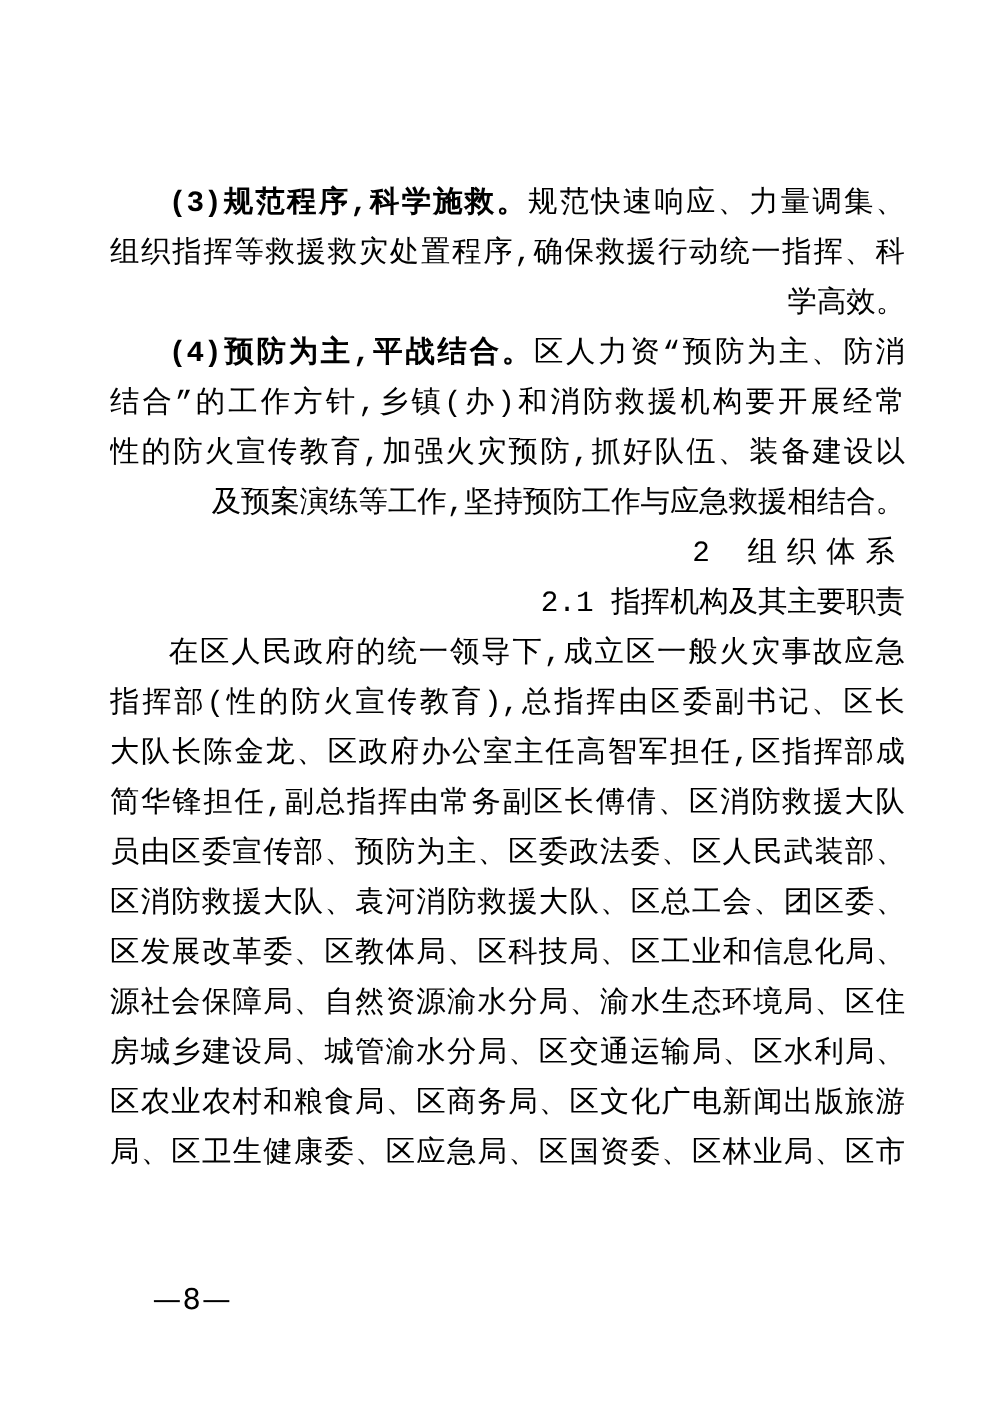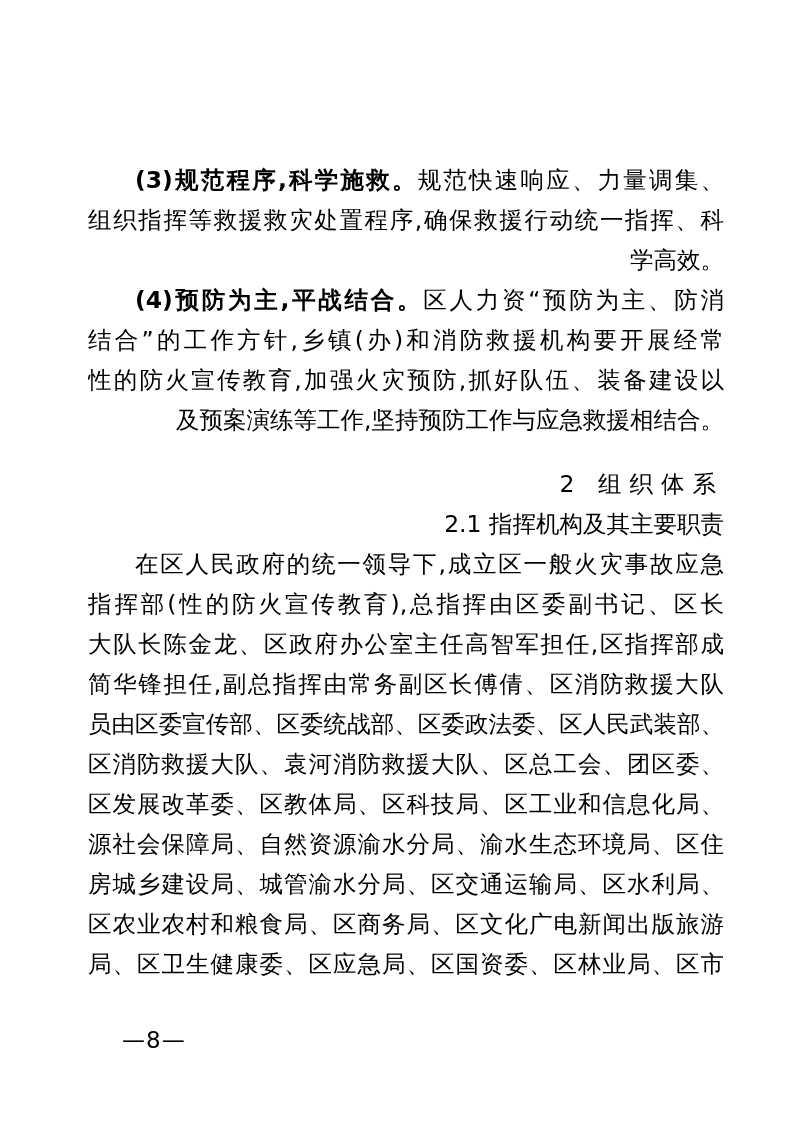--- a/index.html
+++ b/index.html
@@ -8,37 +8,38 @@
     width: 793px;
     height: 1122px;
     background: #ffffff;
     overflow: hidden;
     font-family: "DejaVu Sans", "Liberation Sans", sans-serif;
     color: #000000;
   }
   .textblock {
     position: absolute;
     left: 88px;
-    top: 160px;
+    top: 144px;
     width: 636px;
+    font-family: Liberation Mono, monospace;
   }
   .line {
     height: 40px;
     line-height: 40px;
     font-size: 23.5px;
     color: #000000;
     overflow: hidden;
     text-align: right;
   }
   .line.justify {
     text-align: justify;
     text-align-last: justify;
   }
   .line.indent { text-indent: 47px; }
-  .line.h1 { letter-spacing: 8px; margin-top: 24px; }
+  .line.h1 { letter-spacing: 8px; }
   .bold { font-weight: bold; }
   .footer-pagenum {
     position: absolute;
     left: 122px;
     top: 1028px;
     font-size: 23px;
     line-height: 24px;
     letter-spacing: 1px;
     color: #000000;
   }
@@ -54,21 +55,21 @@
       <div class="line indent justify"><span class="bold">(4)预防为主,平战结合。</span><span>区人力资“预防为主、防消</span></div>
       <div class="line justify"><span>结合”的工作方针,乡镇(办)和消防救援机构要开展经常</span></div>
       <div class="line justify"><span>性的防火宣传教育,加强火灾预防,抓好队伍、装备建设以</span></div>
       <div class="line"><span>及预案演练等工作,坚持预防工作与应急救援相结合。</span></div>
       <div class="line indent h1"><span>2  组织体系</span></div>
       <div class="line indent"><span>2.1 指挥机构及其主要职责</span></div>
       <div class="line indent justify"><span>在区人民政府的统一领导下,成立区一般火灾事故应急</span></div>
       <div class="line justify"><span>指挥部(性的防火宣传教育),总指挥由区委副书记、区长</span></div>
       <div class="line justify"><span>大队长陈金龙、区政府办公室主任高智军担任,区指挥部成</span></div>
       <div class="line justify"><span>简华锋担任,副总指挥由常务副区长傅倩、区消防救援大队</span></div>
-      <div class="line justify"><span>员由区委宣传部、区委统战部、区委政法委、区人民武装部、</span></div>
+      <div class="line justify"><span>员由区委宣传部、预防为主、区委政法委、区人民武装部、</span></div>
       <div class="line justify"><span>区消防救援大队、袁河消防救援大队、区总工会、团区委、</span></div>
       <div class="line justify"><span>区发展改革委、区教体局、区科技局、区工业和信息化局、</span></div>
       <div class="line justify"><span>源社会保障局、自然资源渝水分局、渝水生态环境局、区住</span></div>
       <div class="line justify"><span>房城乡建设局、城管渝水分局、区交通运输局、区水利局、</span></div>
       <div class="line justify"><span>区农业农村和粮食局、区商务局、区文化广电新闻出版旅游</span></div>
       <div class="line justify"><span>局、区卫生健康委、区应急局、区国资委、区林业局、区市</span></div>
     </div>
   <div class="footer-pagenum">—8—</div>
 </div>
 

